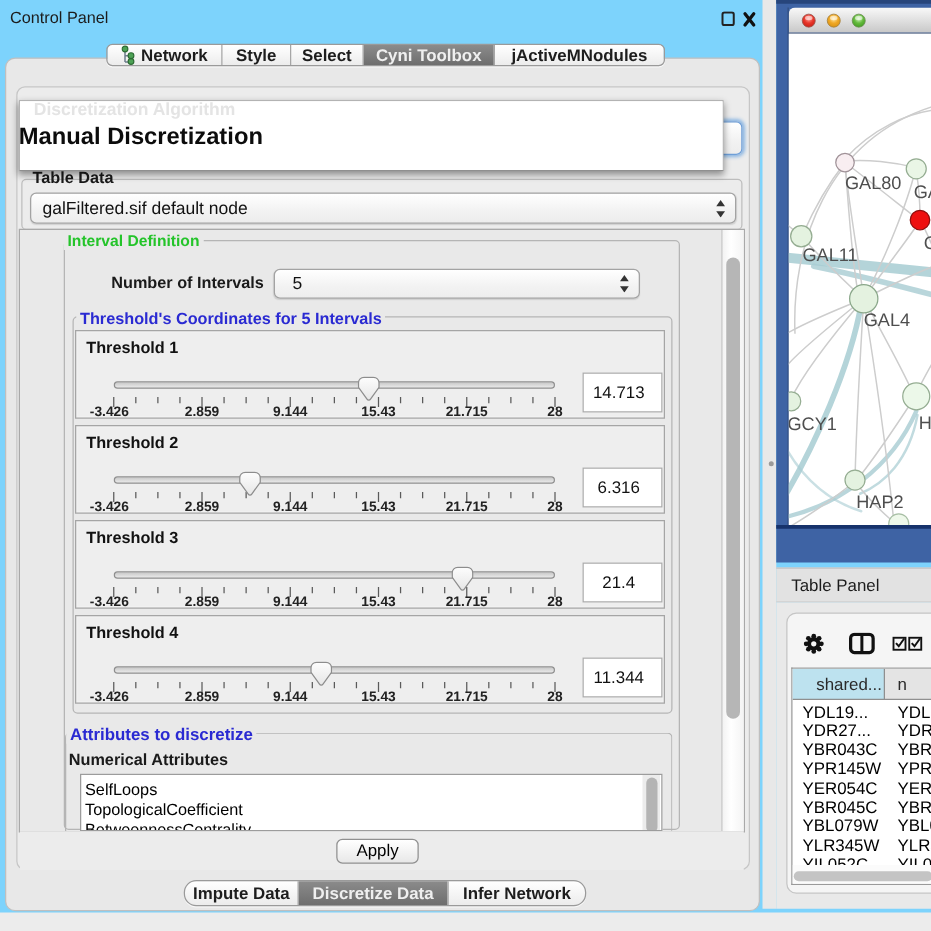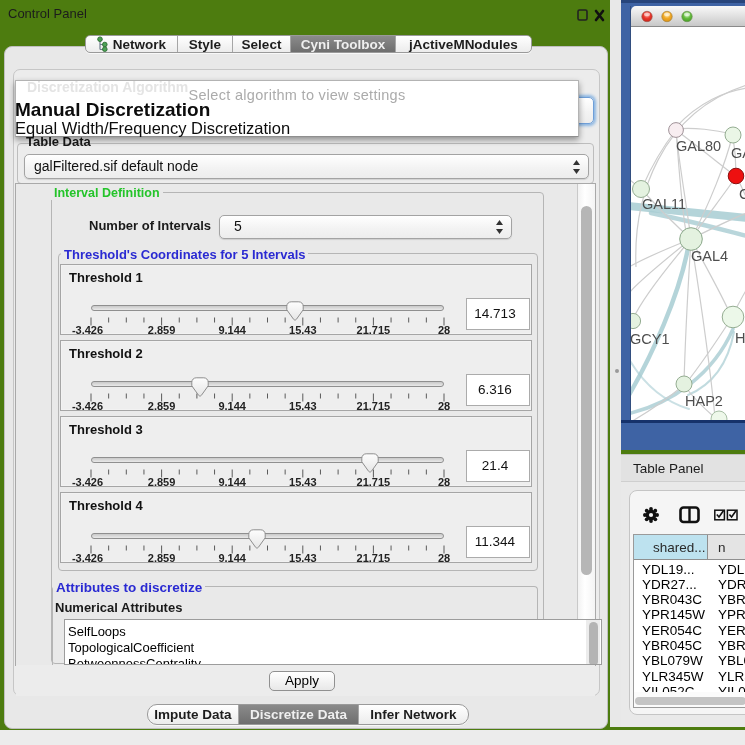--- a/index.html
+++ b/index.html
@@ -1,17 +1,17 @@
 <!DOCTYPE html>
 <html><head>
 <meta charset="utf-8">
 <style>
   html,body{margin:0;padding:0;}
   body{font-family:"Liberation Sans",sans-serif;}
-  #root{position:relative;width:745px;height:745px;background:#4d7c0f;overflow:hidden;}
+  #root{position:relative;width:745px;height:745px;background:#7dd3fc;overflow:hidden;}
   .abs{position:absolute;}
   .lbl{font-weight:bold;font-size:13px;color:#1a1a1a;}
   .combo{position:absolute;border:1px solid #a3a3a3;border-radius:5px;
     background:linear-gradient(#ffffff,#f2f2f2 60%,#ededed);
     box-shadow:0 1px 1px rgba(0,0,0,0.12);}
   .combo .ctext{position:absolute;left:9px;top:50%;transform:translateY(-57%);font-size:14px;color:#111;}
   .carrows{position:absolute;right:7px;top:50%;transform:translateY(-50%);width:9px;height:14px;}
   .seg{position:absolute;display:flex;height:19px;border:1px solid #9a9a9a;border-radius:5px;
     background:linear-gradient(#ffffff,#ececec);box-shadow:0 1px 0 rgba(255,255,255,.7);}
   .seg .s{display:flex;align-items:center;justify-content:center;font-size:13.5px;font-weight:bold;
@@ -66,23 +66,21 @@
   <div class="combo" style="left:24px;top:154px;width:563px;height:23px;">
     <div class="ctext">galFiltered.sif default node</div>
     <svg class="carrows" viewBox="0 0 9 14">
         <path d="M4.5 0 L8 5 L1 5 Z" fill="#333"></path>
         <path d="M4.5 14 L8 9 L1 9 Z" fill="#333"></path>
       </svg>
   </div>
 
   <div class="abs" style="left:15px;top:80px;width:564px;height:57px;background:#ffffff;border:1px solid #b3b3b3;border-bottom:1px solid #8f8f8f;border-radius:1px;box-shadow:0 3px 6px rgba(0,0,0,0.4);box-sizing:border-box;">
     <div class="abs" style="left:11px;top:-2px;font-size:14px;font-weight:bold;color:#e4e4e4;">Discretization Algorithm</div>
-    <div class="abs" style="left:0;right:0;top:6px;text-align:center;font-size:14.5px;color:#ababab;letter-spacing:.3px;">Select algorithm to view settings</div>
     <div class="abs" style="left:-1px;top:18px;font-size:19px;font-weight:bold;color:#0c0c0c;">Manual Discretization</div>
-    <div class="abs" style="left:-1px;top:38px;font-size:16.5px;color:#0c0c0c;">Equal Width/Frequency Discretization</div>
   </div>
 
   <div class="abs" style="left:15px;top:183px;width:581px;height:483px;border:1px solid #a9a9a9;background:#e9e9e9;box-sizing:border-box;"></div>
 
   <div class="abs" style="left:577px;top:184px;width:18px;height:481px;background:linear-gradient(90deg,#f2f2f2,#ffffff 40%,#f4f4f4);border-left:1px solid #c9c9c9;box-sizing:border-box;"></div>
   <div class="abs" style="left:581px;top:206px;width:11px;height:369px;background:#b6b6b6;border-radius:6px;"></div>
 
   <div class="gbox" style="left:51px;top:192px;width:491px;height:470px;border-color:#b5b5b5;"></div>
   <div class="gtitle" style="left:51px;top:186px;color:#24c42a;background:#e9e9e9;">Interval Definition</div>
 
@@ -267,21 +265,21 @@
           </linearGradient>
         </defs>
       <path d="M0.8 5.2 A4.4 4.4 0 0 1 5.2 0.8 L12.8 0.8 A4.4 4.4 0 0 1 17.2 5.2 L17.2 8.8 L10.4 18.3 A1.7 1.7 0 0 1 7.6 18.3 L0.8 8.8 Z" fill="url(#thg492)" stroke="#8d8d8d" stroke-width="1"></path>
     </svg>
     <div class="vbox">11.344</div>
   </div>
 
   <div class="gbox" style="left:52px;top:586px;width:484px;height:79px;border-color:#b5b5b5;border-bottom:none;border-bottom-left-radius:0;border-bottom-right-radius:0;"></div>
   <div class="gtitle" style="left:53px;top:580px;color:#2a2ad2;background:#e9e9e9;font-size:13.5px;">Attributes to discretize</div>
   <div class="abs lbl" style="left:55px;top:600px;">Numerical Attributes</div>
-  <div class="abs" style="left:64px;top:619px;width:538px;height:46px;background:#ffffff;border:1px solid #9c9c9c;box-sizing:border-box;overflow:hidden;">
+  <div class="abs" style="left:64px;top:619px;width:466px;height:46px;background:#ffffff;border:1px solid #9c9c9c;box-sizing:border-box;overflow:hidden;">
     <div style="position:absolute;left:3px;top:4px;font-size:13px;">SelfLoops</div>
     <div style="position:absolute;left:3px;top:20px;font-size:13px;">TopologicalCoefficient</div>
     <div style="position:absolute;left:3px;top:36px;font-size:13px;">BetweennessCentrality</div>
     <div style="position:absolute;right:1px;top:0px;width:14px;height:46px;background:#ececec;"></div>
     <div style="position:absolute;right:3px;top:2px;width:9px;height:44px;background:#b4b4b4;border-radius:5px;"></div>
   </div>
 
   <div class="abs" style="left:16px;top:665px;width:579px;height:31px;background:#ececec;"></div>
 
   <div class="abs" style="left:269px;top:671px;width:66px;height:20px;border:1px solid #909090;border-radius:5px;background:linear-gradient(#ffffff,#e8e8e8);box-sizing:border-box;text-align:center;font-size:13.5px;line-height:18px;">Apply</div>

